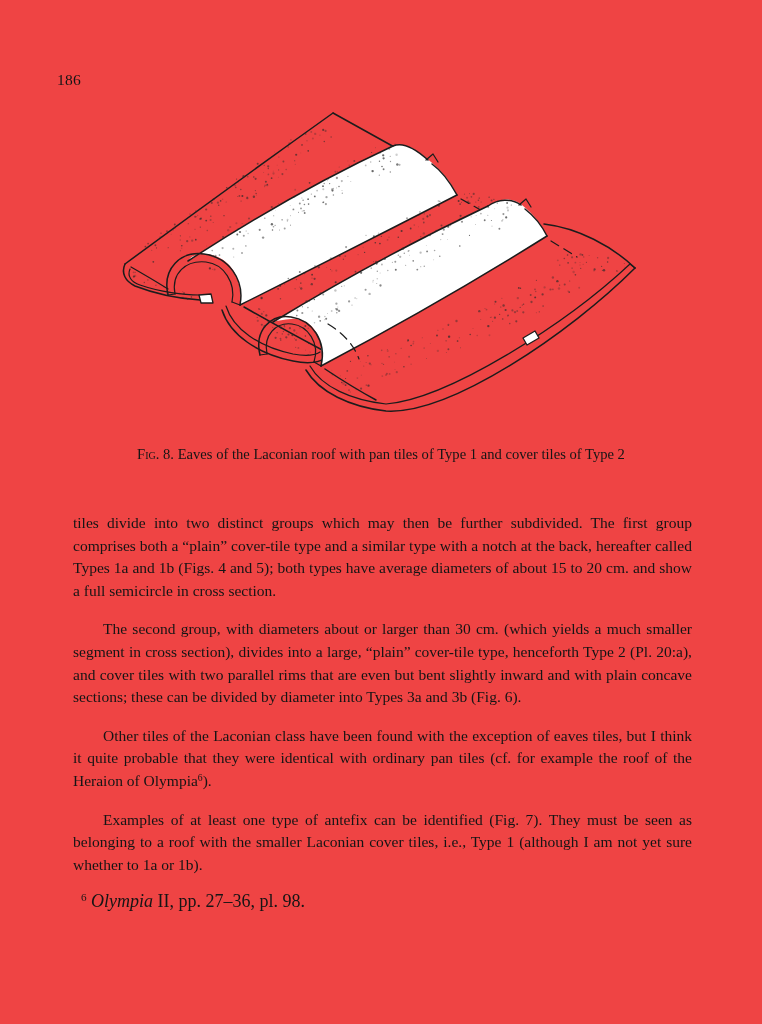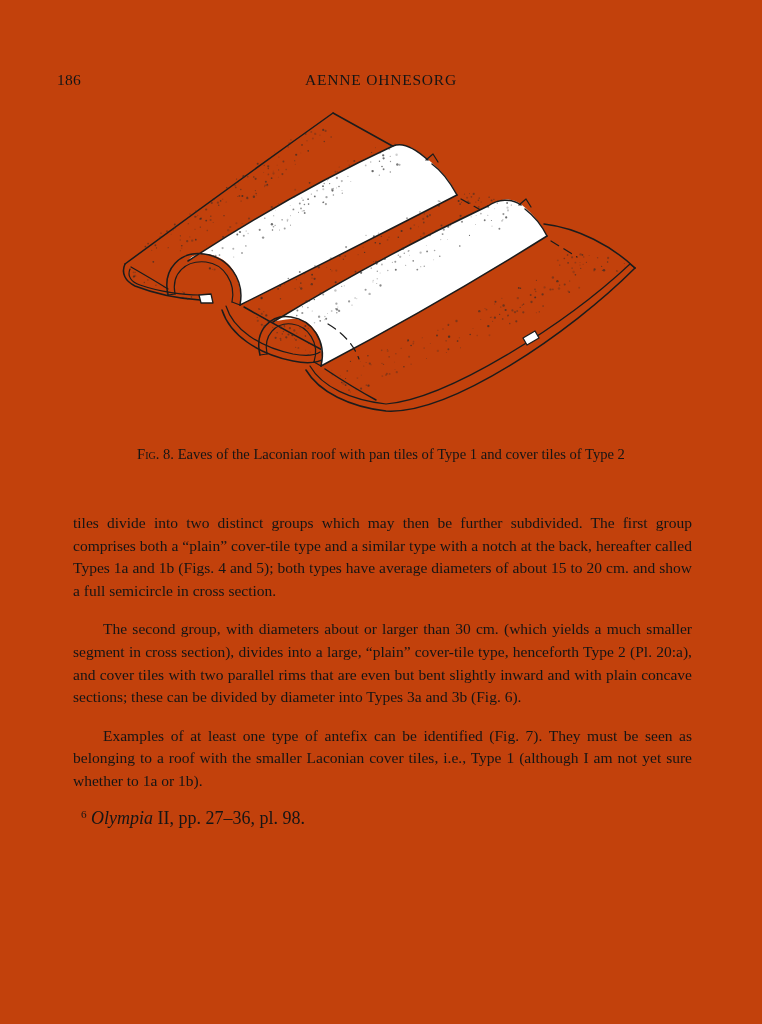--- a/index.html
+++ b/index.html
@@ -1,19 +1,19 @@
 <!DOCTYPE html>
 <html><head>
 <meta charset="utf-8">
 <style>
   html,body{margin:0;padding:0;background:#e8e8e8;}
   .page{
     position:relative;
     width:762px;height:1024px;
-    background:#c2410c;
+    background:#ef4444;
     color:#151515;
     font-family:"Liberation Serif", serif;
     overflow:hidden;
   }
   .page-number{
     position:absolute;top:71px;left:57px;
     font-size:15.5px;letter-spacing:.3px;
   }
   .running-head{
     position:absolute;top:71px;left:0;width:100%;
@@ -43,21 +43,20 @@
   .whitefill{fill:#ffffff;stroke:none;}
   .tab{fill:#ffffff;stroke:#1c1c1c;stroke-width:1.3;stroke-linejoin:round;}
   .dash{stroke-dasharray:9 6;}
 </style>
 </head>
 <body>
 
 <div class="page">
 
   <div class="page-number">186</div>
-  <div class="running-head">AENNE OHNESORG</div>
 
   <div class="figure-wrap">
     <svg viewBox="0 0 562 344" xmlns="http://www.w3.org/2000/svg">
 
       <g>
         <path class="stroke" d="M 233 15 L 296 50"></path>
         <path class="stroke" d="M 25 166 Q 128 90 233 15"></path>
         <path class="stroke" d="M 25 166 C 21 175 25 183 35 188 C 58 197 85 201 100 202"></path>
         <path class="stroke thin" d="M 30 171 C 27 178 31 184 40 187 C 60 194 84 197 99 197"></path>
         <path class="tab" d="M 99 197 L 111 196 L 113 205 L 101 205 Z"></path>
@@ -740,17 +739,18 @@
   </div>
 
   <div class="fig-caption">
     <span class="sc">Fig. 8.</span><span> Eaves of the Laconian roof with pan tiles of Type 1 and cover tiles of Type 2</span>
   </div>
 
   <div class="body-text" id="body-container">
 
     <p class="para no-indent">tiles divide into two distinct groups which may then be further subdivided. The first group comprises both a “plain” cover-tile type and a similar type with a notch at the back, hereafter called Types 1a and 1b (Figs. 4 and 5); both types have average diameters of about 15 to 20 cm. and show a full semicircle in cross section.</p>
       <p class="para">The second group, with diameters about or larger than 30 cm. (which yields a much smaller segment in cross section), divides into a large, “plain” cover-tile type, henceforth Type 2 (Pl. 20:a), and cover tiles with two parallel rims that are even but bent slightly inward and with plain concave sections; these can be divided by diameter into Types 3a and 3b (Fig. 6).</p>
+      <p class="para gap">Other tiles of the Laconian class have been found with the exception of eaves tiles, but I think it quite probable that they were identical with ordinary pan tiles (cf. for example the roof of the Heraion of Olympia<sup>6</sup>).</p>
       <p class="para">Examples of at least one type of antefix can be identified (Fig. 7). They must be seen as belonging to a roof with the smaller Laconian cover tiles, i.e., Type 1 (although I am not yet sure whether to 1a or 1b).</p>
       <p class="footnote"><sup>6</sup> <i>Olympia</i><span> II, pp. 27–36, pl. 98.</span></p>
   </div>
 
 </div>
 
 </body></html>

